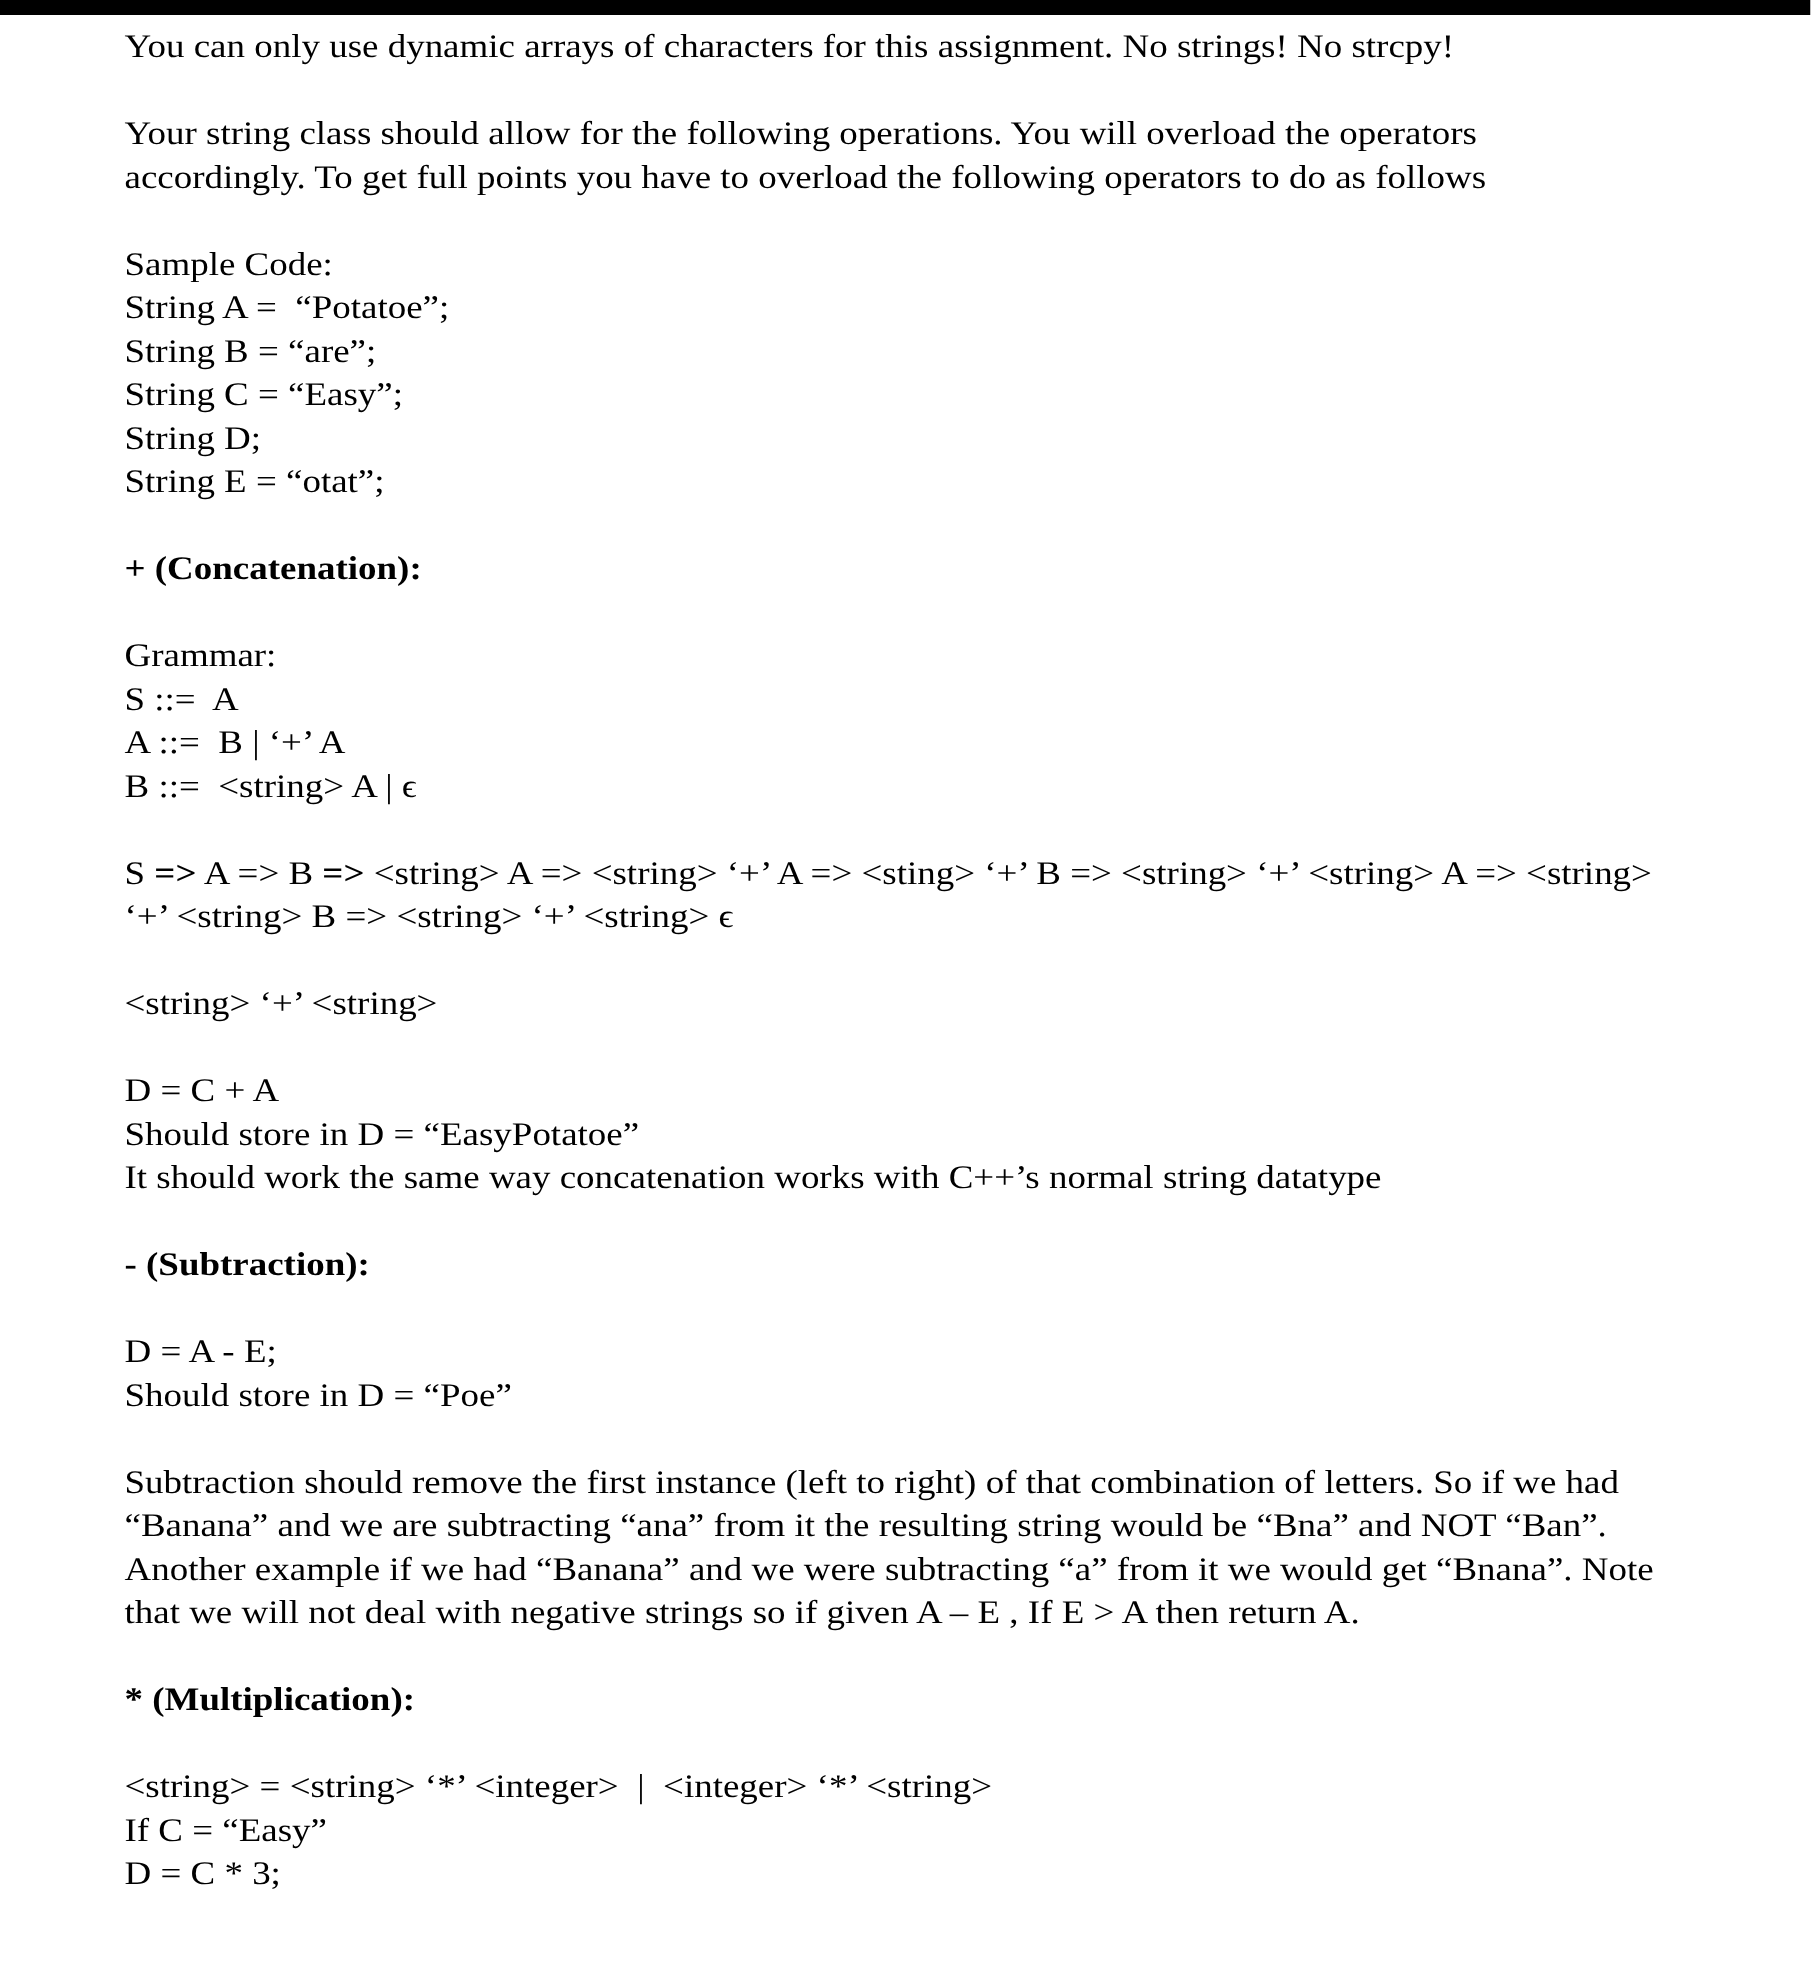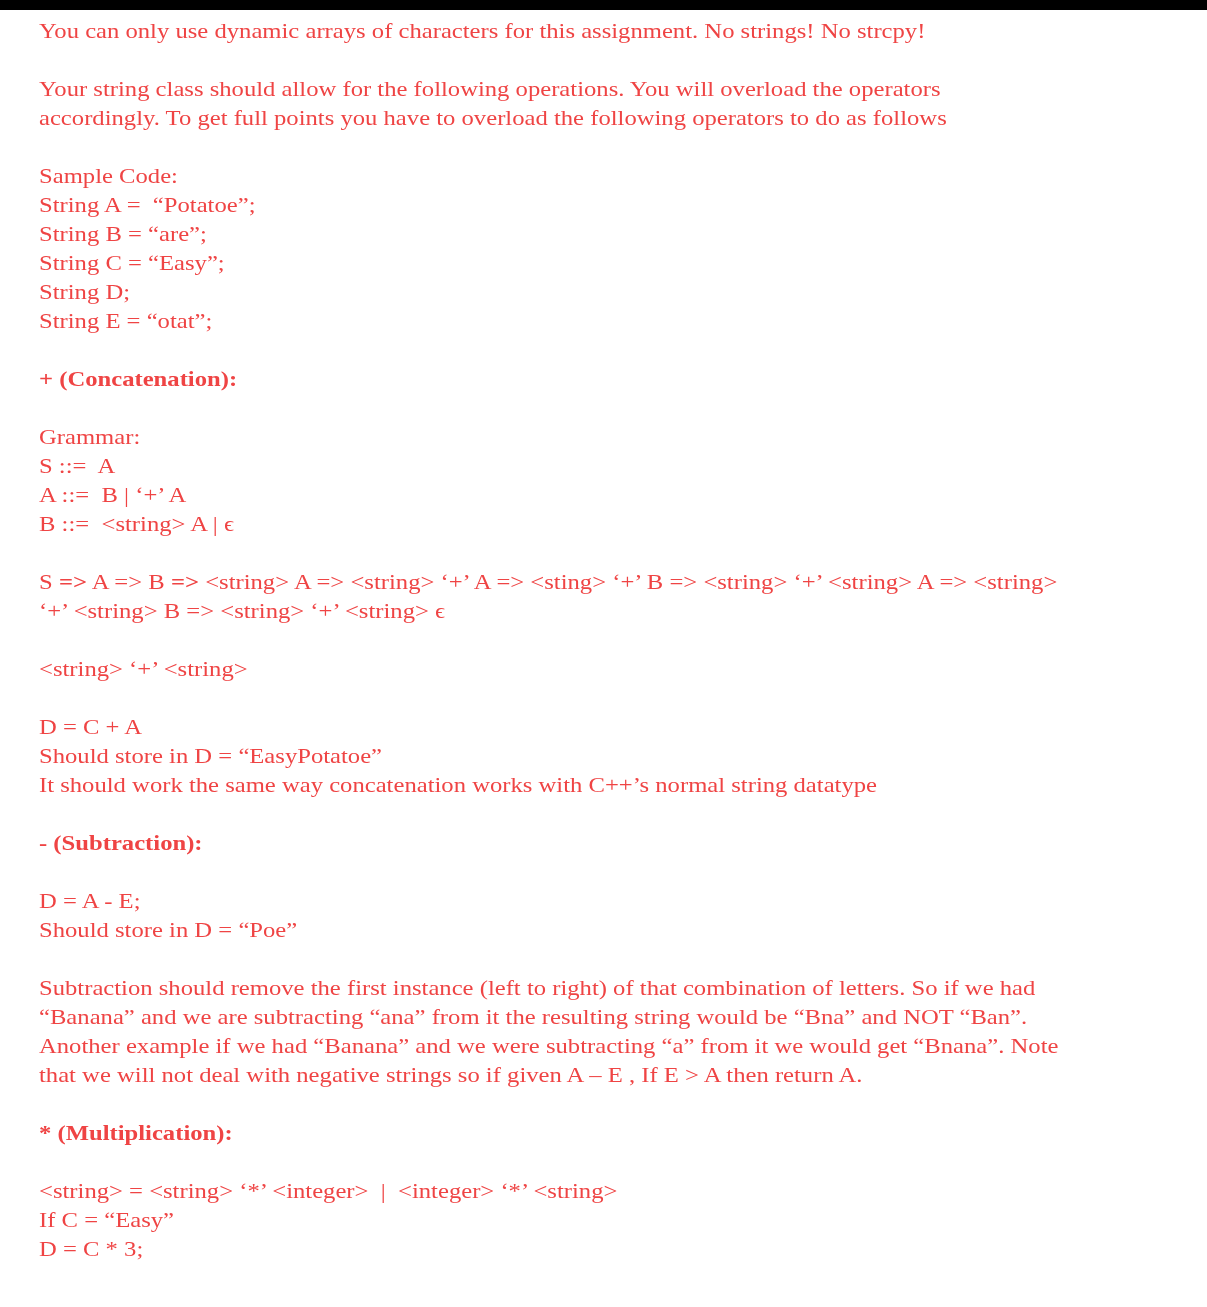--- a/index.html
+++ b/index.html
@@ -11,25 +11,25 @@
     width: 1207px;
     min-height: 1307px;
     position: relative;
   }
   .topbar {
     width: 100%;
     height: 10px;
     background: #000000;
   }
   .doc {
-    padding: 6px 0 0 39px;
+    padding: 6px 0 0 83px;
     font-family: "Liberation Serif", "DejaVu Serif", serif;
     font-size: 22px;
     line-height: 29px;
-    color: #ef4444;
+    color: #000000;
   }
   .stretch {
     transform: scaleX(1.12);
     transform-origin: 0 0;
     width: 940px;
   }
   .ln {
     margin: 0;
     white-space: pre;
     min-height: 29px;

